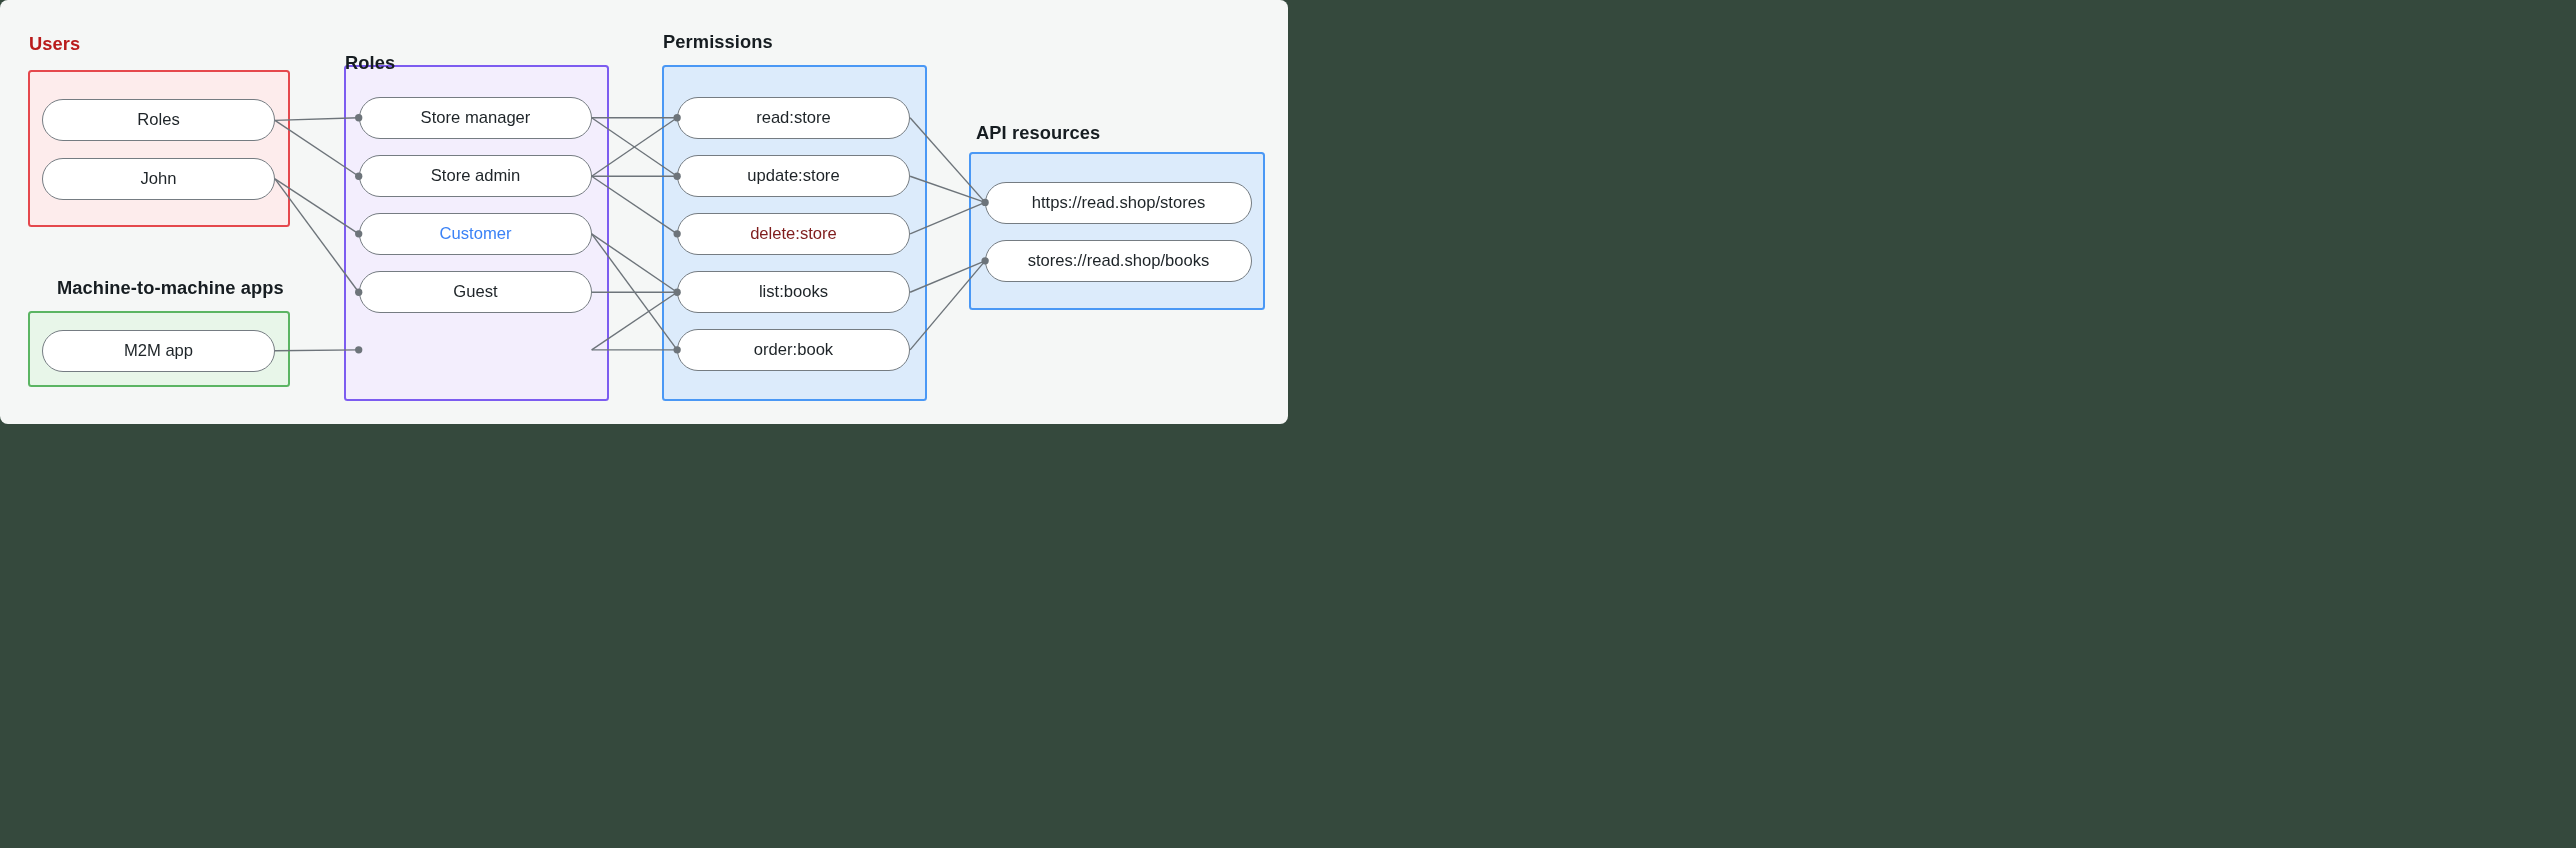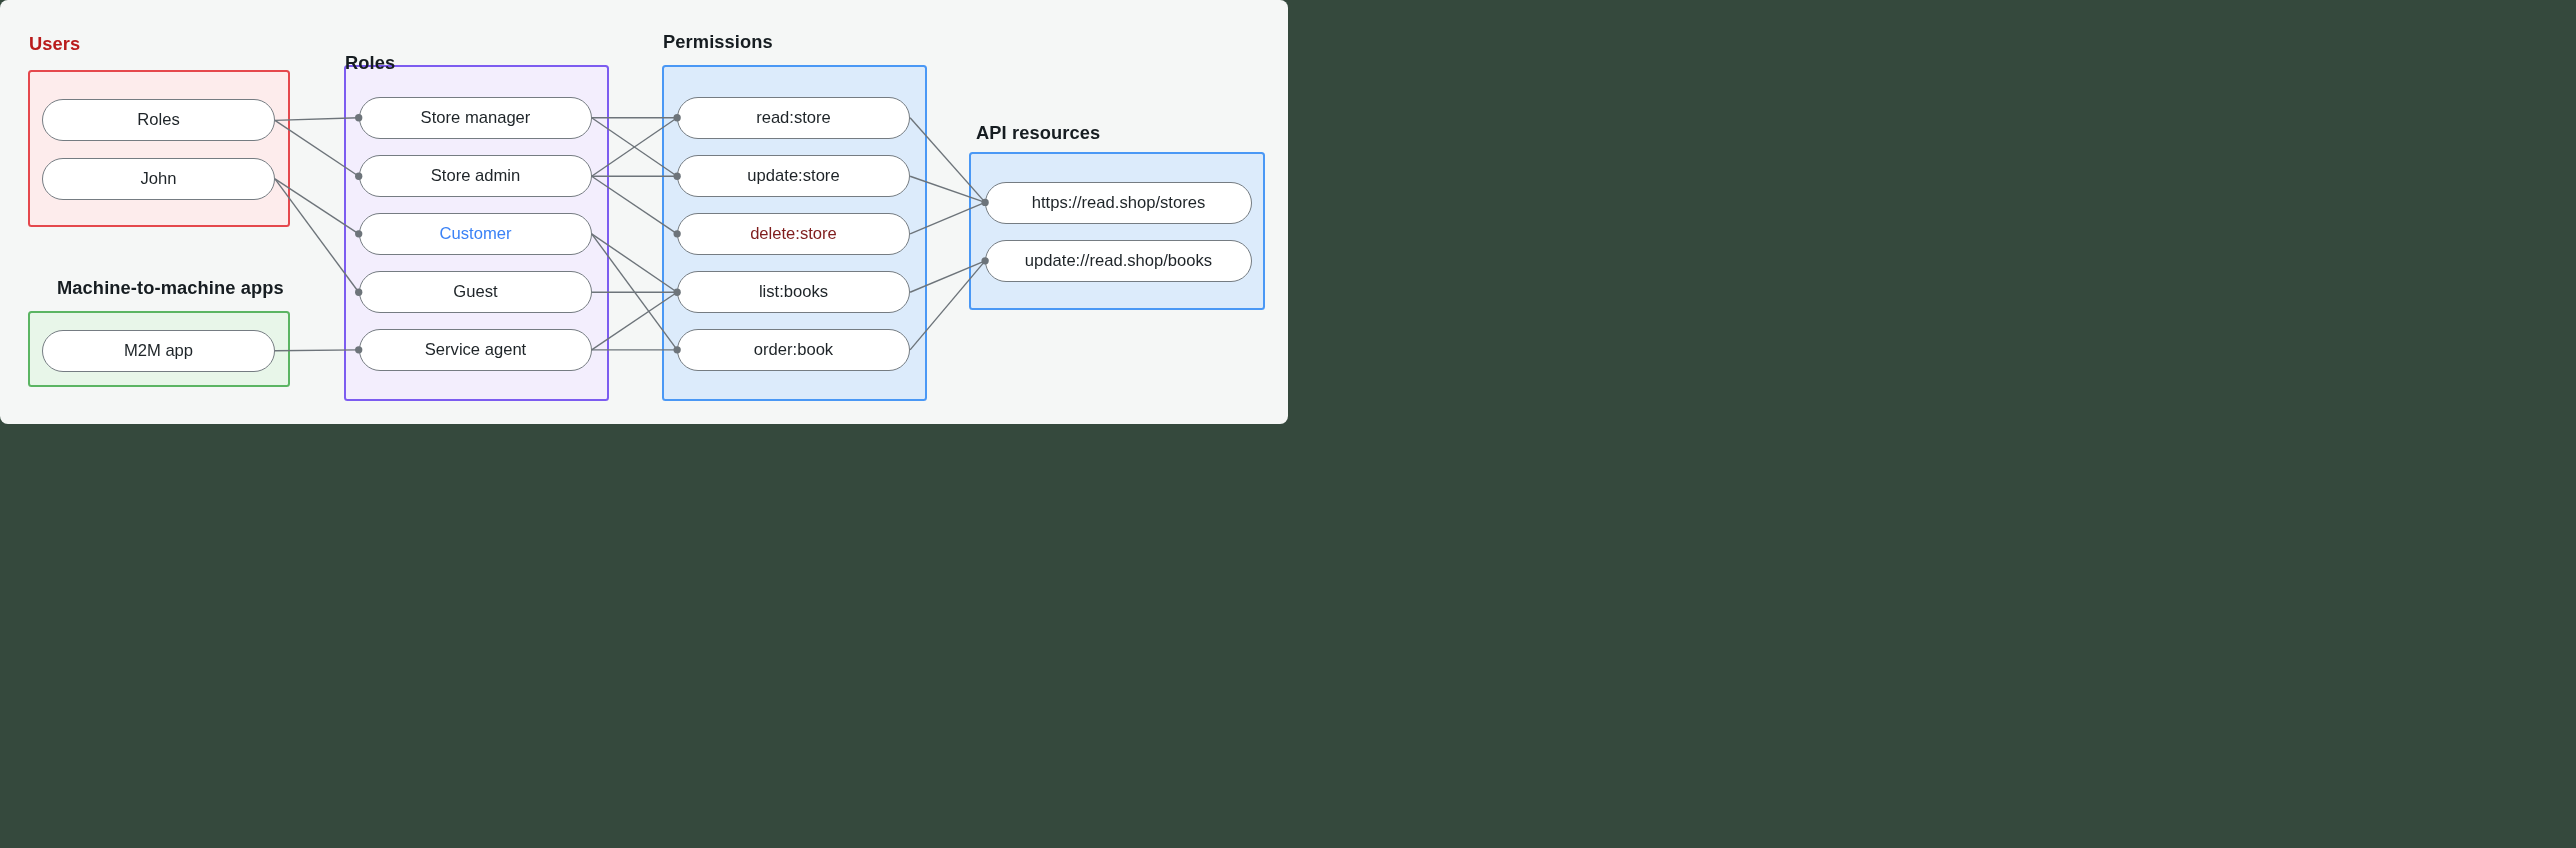--- a/index.html
+++ b/index.html
@@ -102,30 +102,29 @@
 
   <div class="pill" id="n-sarah" style="border-color: rgb(117, 124, 130); background: rgb(255, 255, 255); color: rgb(30, 36, 40);">Roles</div>
   <div class="pill" id="n-john" style="border-color: rgb(117, 124, 130); background: rgb(255, 255, 255); color: rgb(30, 36, 40);">John</div>
 
   <div class="pill" id="n-m2m_app" style="border-color: rgb(117, 124, 130); background: rgb(255, 255, 255); color: rgb(30, 36, 40);">M2M app</div>
 
   <div class="pill" id="n-store_manager" style="border-color: rgb(117, 124, 130); background: rgb(255, 255, 255); color: rgb(30, 36, 40);">Store manager</div>
   <div class="pill" id="n-store_admin" style="border-color: rgb(117, 124, 130); background: rgb(255, 255, 255); color: rgb(30, 36, 40);">Store admin</div>
   <div class="pill" id="n-customer" style="border-color: rgb(117, 124, 130); background: rgb(255, 255, 255); color: #3b82f6;">Customer</div>
   <div class="pill" id="n-guest" style="border-color: rgb(117, 124, 130); background: rgb(255, 255, 255); color: rgb(30, 36, 40);">Guest</div>
-  <div class="pill" id="n-service_agent" style="border-color: rgb(117, 124, 130); background: rgb(255, 255, 255); color: rgb(30, 36, 40);">Service agent</div>
 
   <div class="pill" id="n-read_store" style="border-color: rgb(117, 124, 130); background: rgb(255, 255, 255); color: rgb(30, 36, 40);">read:store</div>
   <div class="pill" id="n-update_store" style="border-color: rgb(117, 124, 130); background: rgb(255, 255, 255); color: rgb(30, 36, 40);">update:store</div>
   <div class="pill" id="n-delete_store" style="border-color: rgb(117, 124, 130); background: rgb(255, 255, 255); color: #7f1d1d;">delete:store</div>
   <div class="pill" id="n-list_books" style="border-color: rgb(117, 124, 130); background: rgb(255, 255, 255); color: rgb(30, 36, 40);">list:books</div>
   <div class="pill" id="n-order_book" style="border-color: rgb(117, 124, 130); background: rgb(255, 255, 255); color: rgb(30, 36, 40);">order:book</div>
 
   <div class="pill" id="n-stores_api" style="border-color: rgb(117, 124, 130); background: rgb(255, 255, 255); color: rgb(30, 36, 40);">https://read.shop/stores</div>
-  <div class="pill" id="n-books_api" style="border-color: rgb(117, 124, 130); background: rgb(255, 255, 255); color: rgb(30, 36, 40);">update://read.shop/books</div>
+  <div class="pill" id="n-books_api" style="border-color: rgb(117, 124, 130); background: rgb(255, 255, 255); color: rgb(30, 36, 40);">stores://read.shop/books</div>
 
   <svg id="edges-svg" viewBox="0 0 1476 486">
       <line x1="315" y1="138" x2="411" y2="135" stroke="#6d747a" stroke-width="1.6"></line>
       <line x1="315" y1="138" x2="411" y2="202" stroke="#6d747a" stroke-width="1.6"></line>
       <line x1="315" y1="205" x2="411" y2="268" stroke="#6d747a" stroke-width="1.6"></line>
       <line x1="315" y1="205" x2="411" y2="335" stroke="#6d747a" stroke-width="1.6"></line>
       <line x1="315" y1="402" x2="411" y2="401" stroke="#6d747a" stroke-width="1.6"></line>
       <line x1="678" y1="135" x2="776" y2="135" stroke="#6d747a" stroke-width="1.6"></line>
       <line x1="678" y1="135" x2="776" y2="202" stroke="#6d747a" stroke-width="1.6"></line>
       <line x1="678" y1="202" x2="776" y2="135" stroke="#6d747a" stroke-width="1.6"></line>

